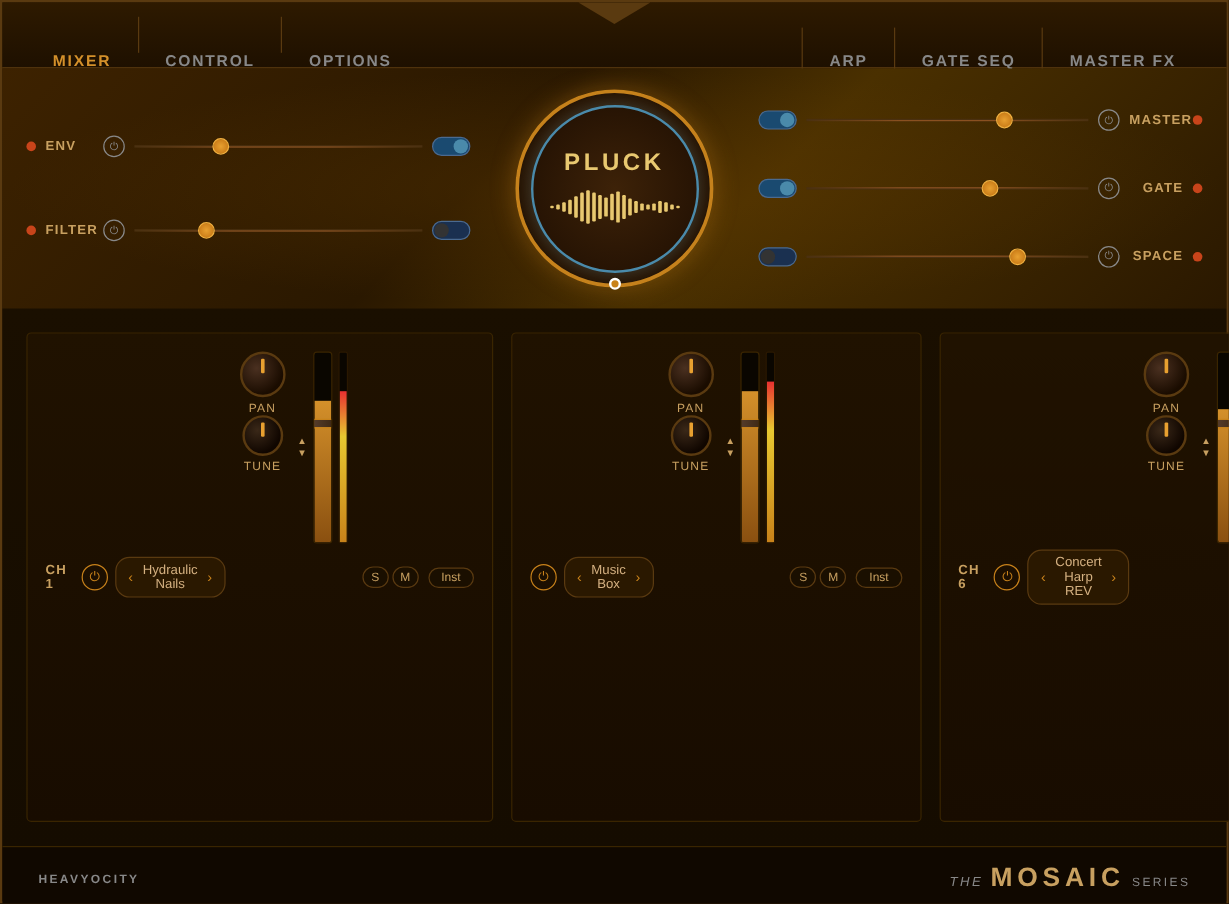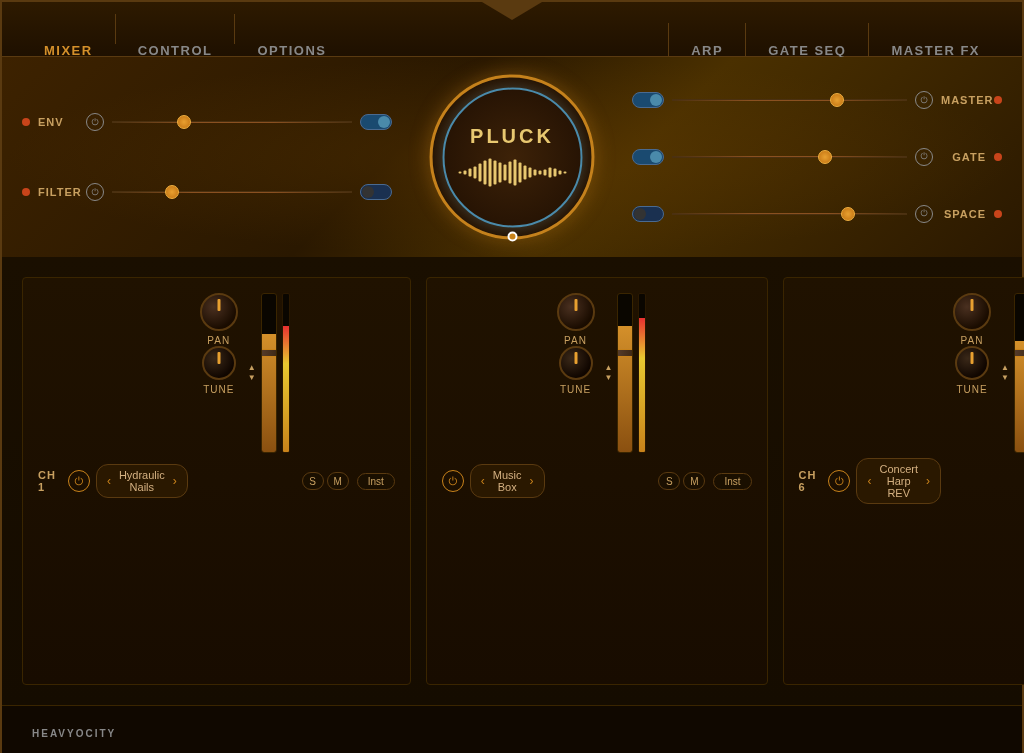--- a/index.html
+++ b/index.html
@@ -852,15 +852,20 @@
         <div class="inst-btn">Inst</div>
       </div>
     </div>
 
   </div>
 
   <div class="bottom-bar">
     <div class="brand-logo">
       <span>HEAVYOCITY</span>
     </div>
+    <div class="series-logo">
+      <span class="series-the">THE</span>
+      <span class="series-name">MOSAIC</span>
+      <span class="series-sub">SERIES</span>
+    </div>
   </div>
 
 </div>
 
 </body></html>

